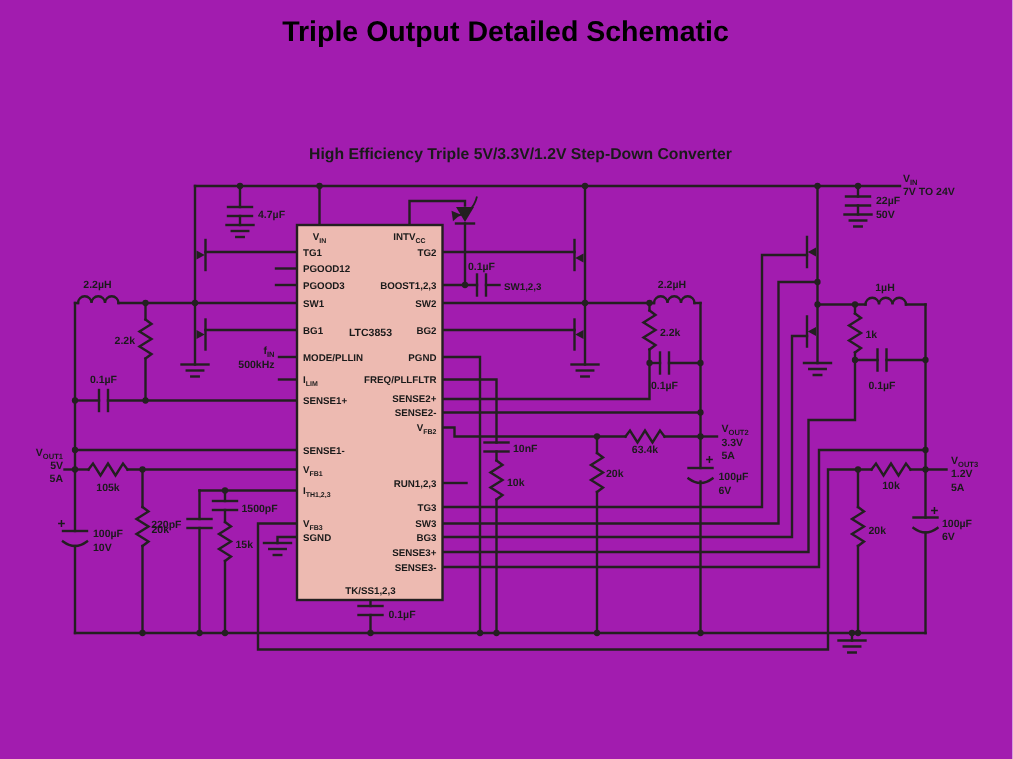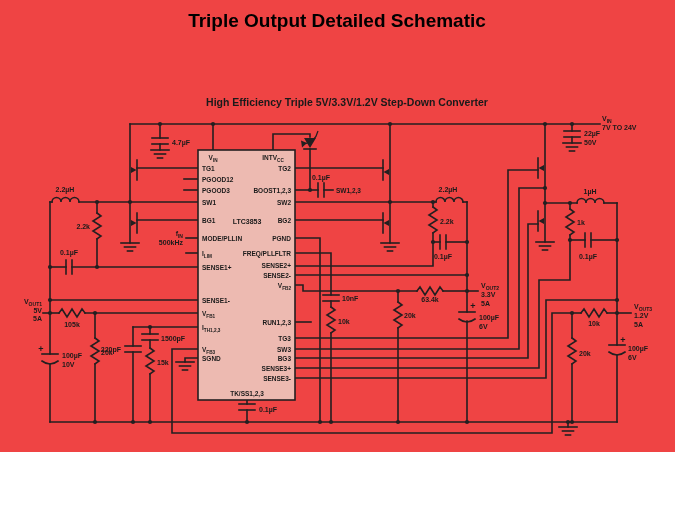--- a/index.html
+++ b/index.html
@@ -1,16 +1,16 @@
 <!DOCTYPE html>
 <html><head>
 <meta charset="utf-8">
 <style>
   html,body{margin:0;padding:0;background:#ffffff;}
-  .stage{position:relative;width:675px;height:452px;background:#ef4444;overflow:hidden;}
+  .stage{position:relative;width:675px;height:506px;background:#a21caf;overflow:hidden;}
   svg{position:absolute;left:0;top:0;}
   svg text{font-family:"Liberation Sans","DejaVu Sans",sans-serif;font-weight:bold;fill:#1a1a1a;}
   .t-title{font-size:19px;fill:#000;}
   .t-sub{font-size:10.5px;}
   .t-pin{font-size:6.5px;}
   .t-lab{font-size:7px;}
   .t-plus{font-size:9px;}
   g.wires path, g.comp path, g.comp line, g.fets path, g.fets line, g.gnds line{
     fill:none;stroke:#231f20;stroke-width:1.6;stroke-linecap:square;stroke-linejoin:miter;}
   g.thin path{stroke-width:1.2;}

